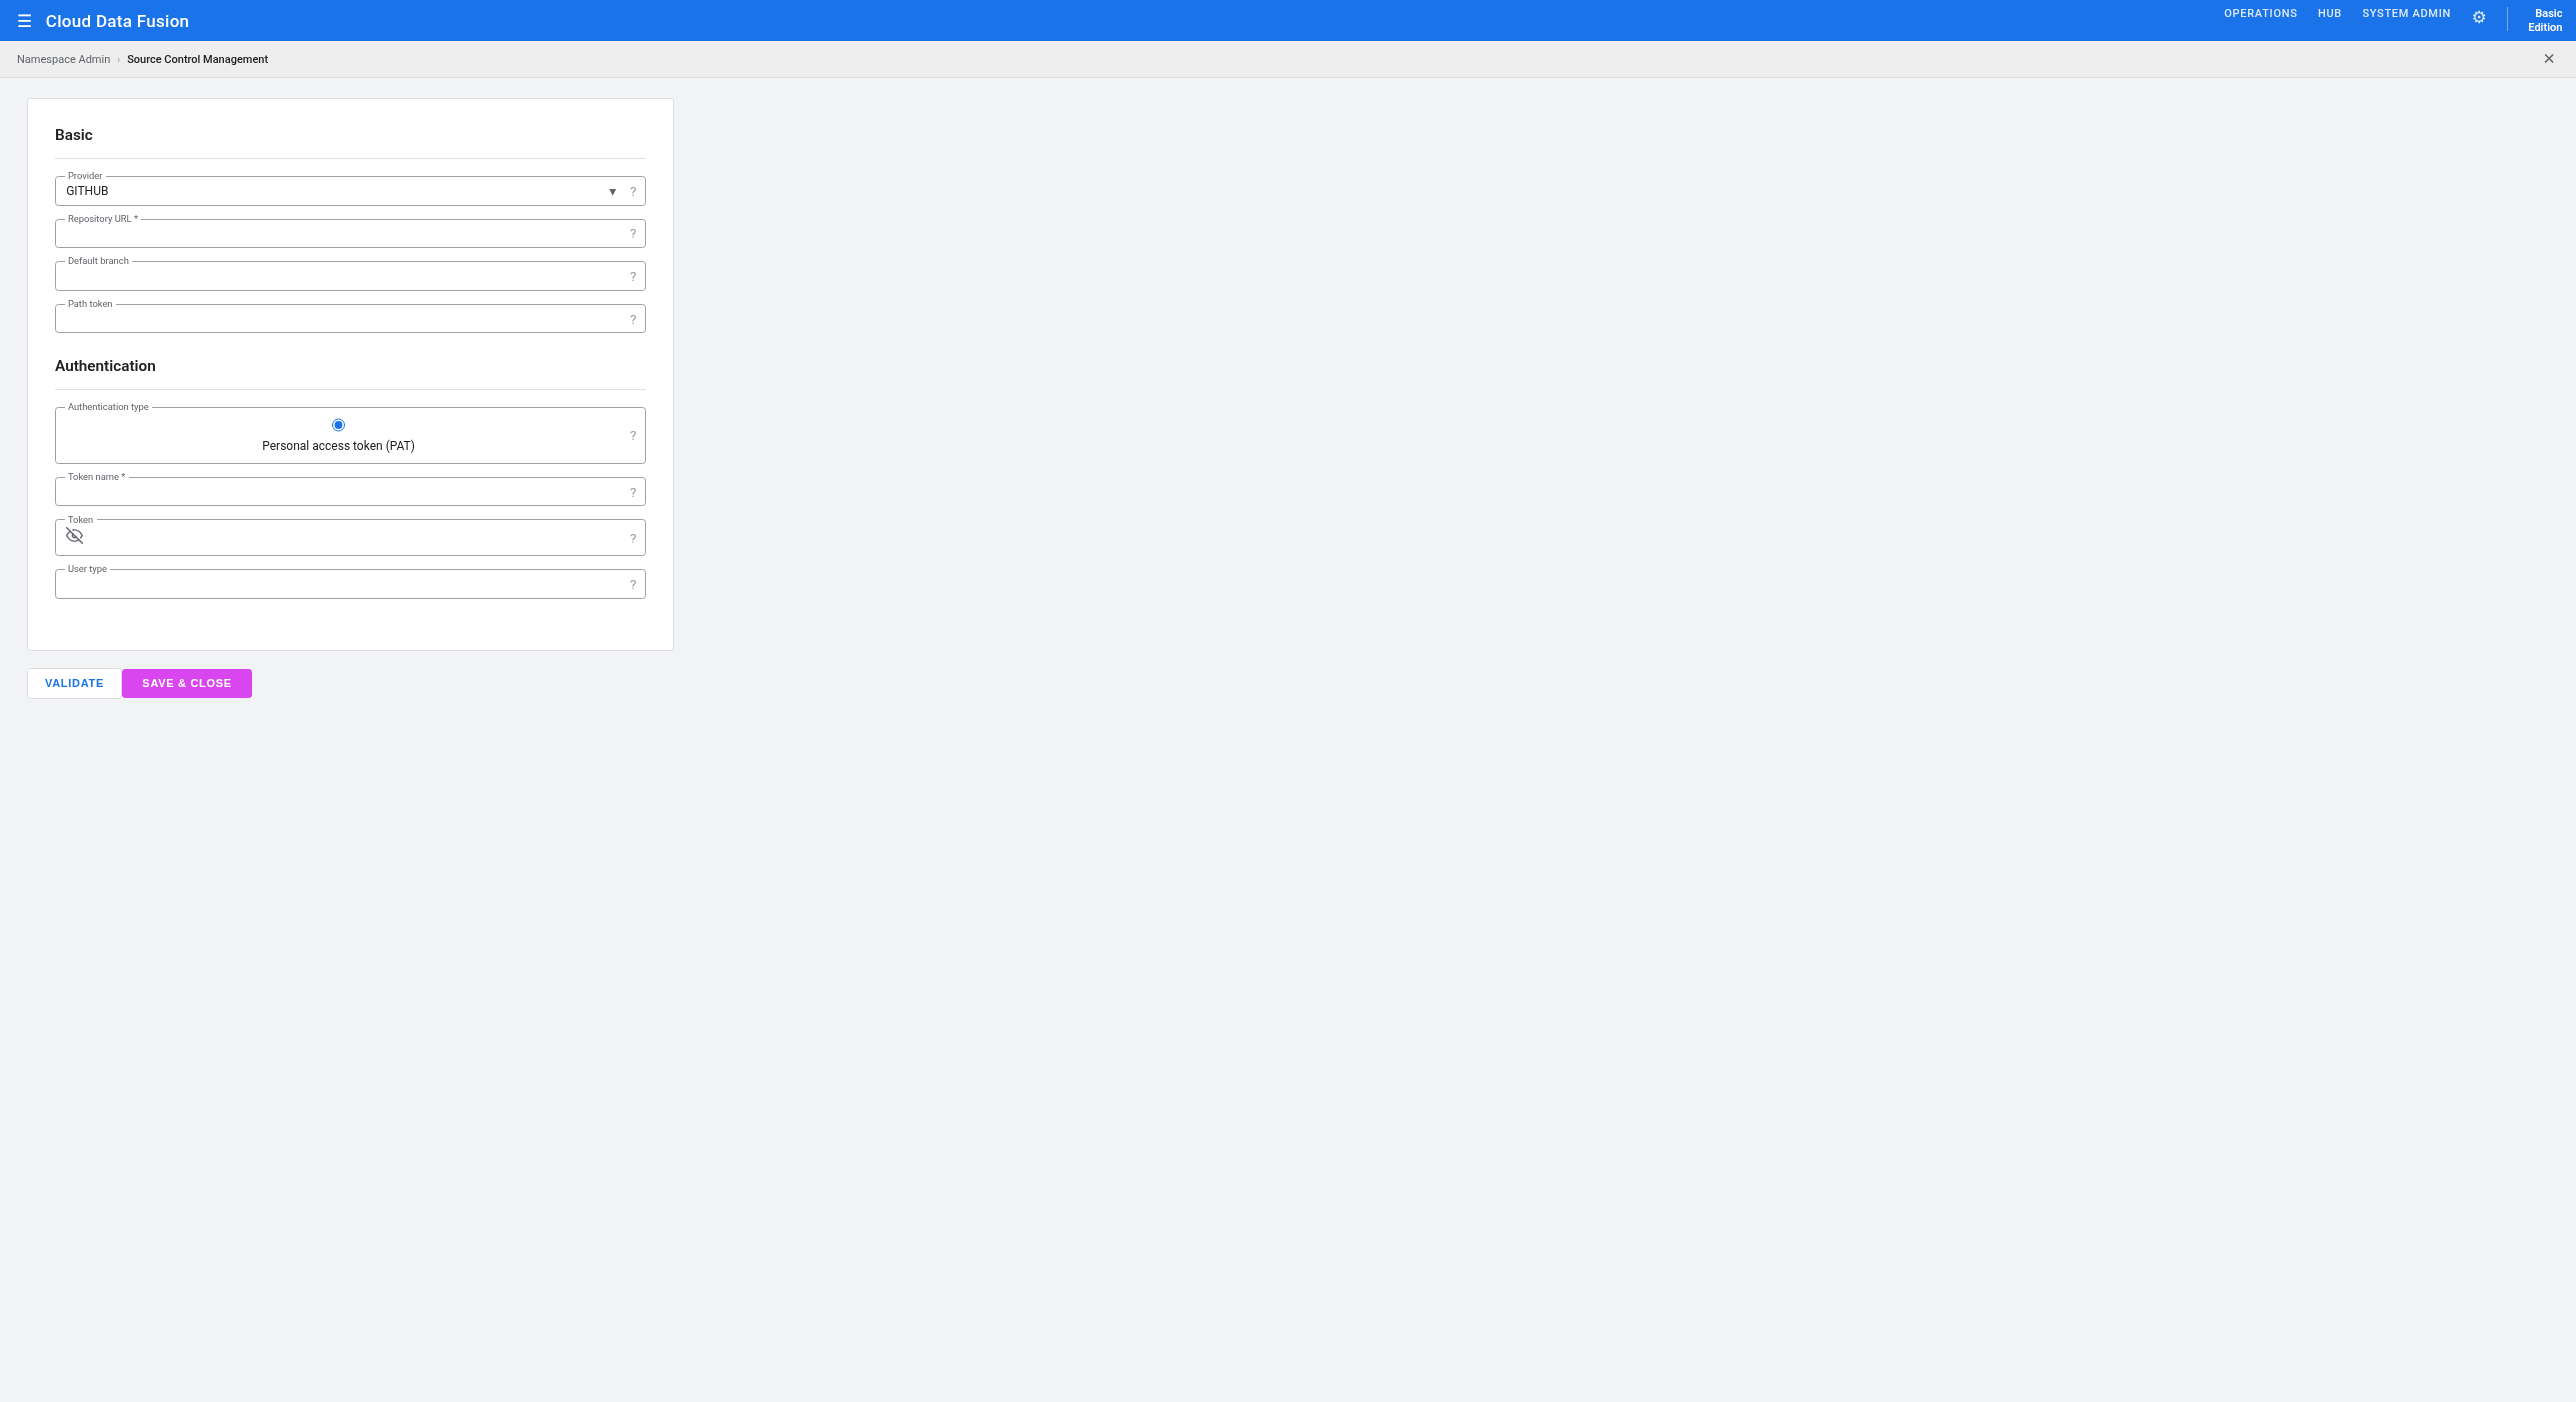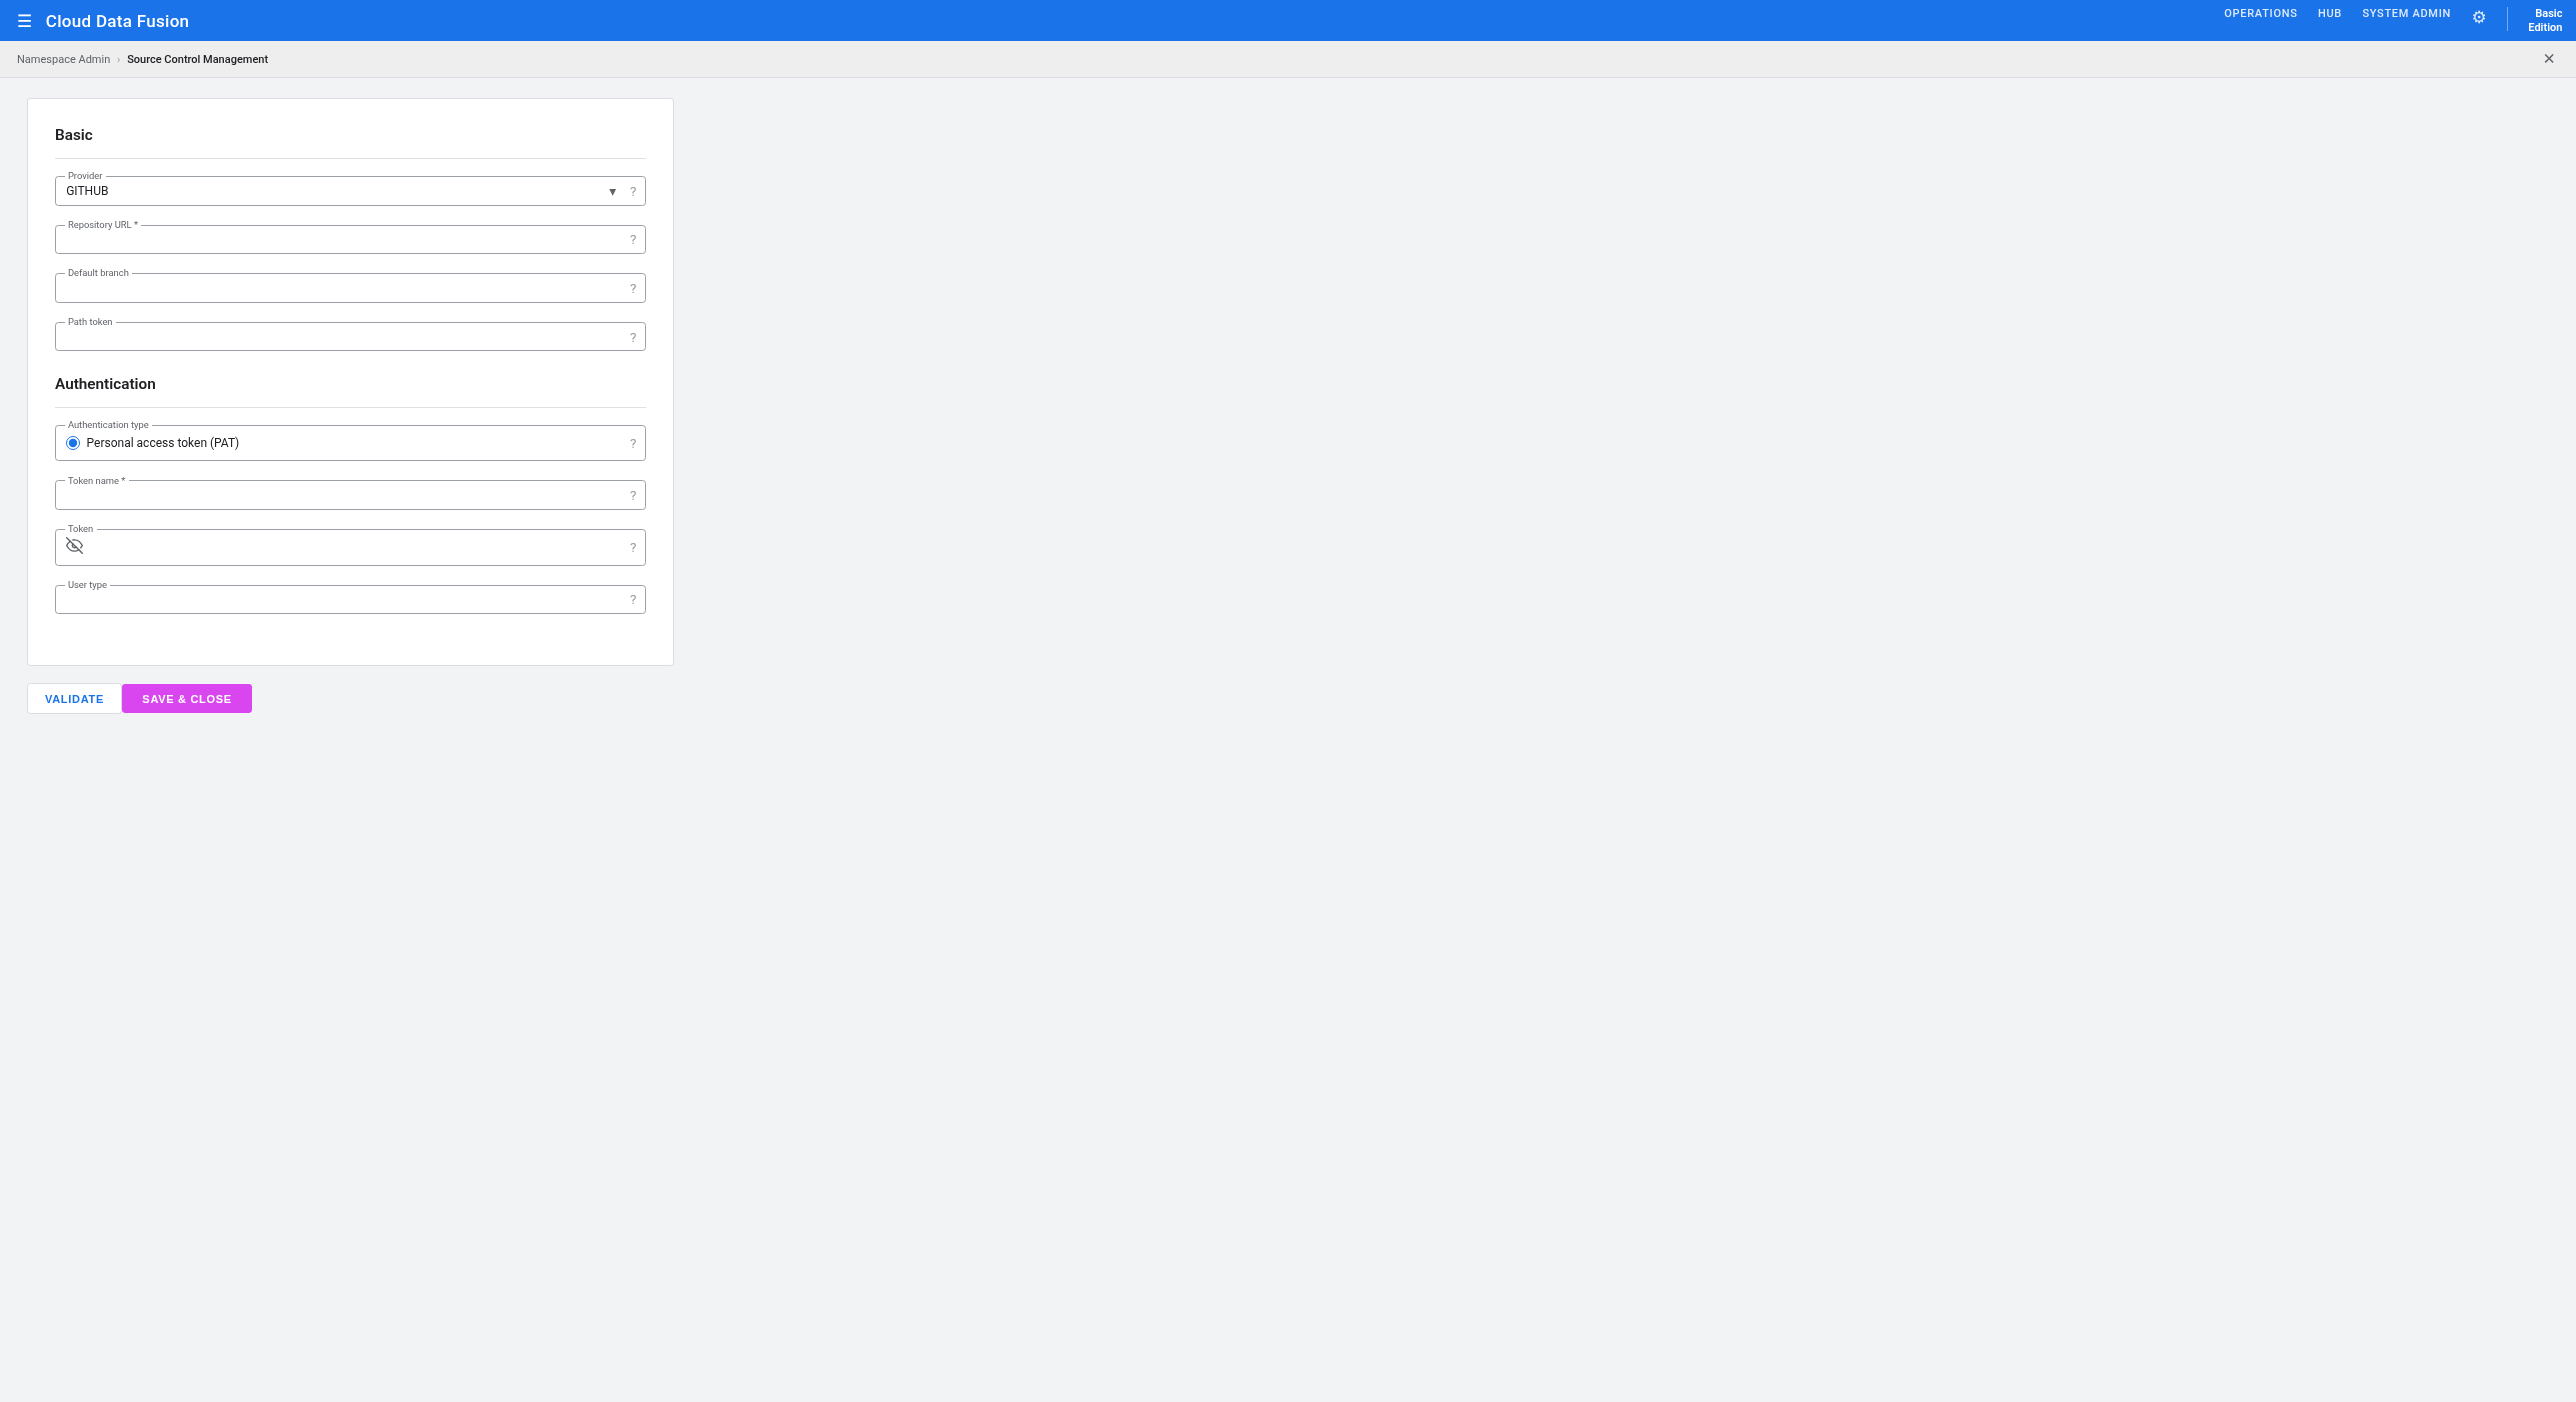--- a/index.html
+++ b/index.html
@@ -140,21 +140,21 @@
       margin-bottom: 17px;
     }
 
     .section {
       margin-bottom: 24px;
     }
 
     
     .field-group {
       position: relative;
-      margin-bottom: 19px;
+      margin-bottom: 13px;
     }
 
     .field-wrapper {
       position: relative;
       border: 0.9px solid #9aa0a6;
       border-radius: 3.4px;
       padding: 6.8px 34px 6.8px 10.2px;
     }
 
     .field-label {
@@ -220,20 +220,21 @@
       position: relative;
       border: 0.9px solid #9aa0a6;
       border-radius: 3.4px;
       padding: 10.2px 34px 10.2px 10.2px;
     }
 
     .radio-group {
       display: flex;
       align-items: center;
       gap: 6.8px;
+      flex-direction: column;
     }
 
     .radio-input {
       accent-color: #1a73e8;
       width: 13.6px;
       height: 13.6px;
       cursor: pointer;
     }
 
     .radio-label {

